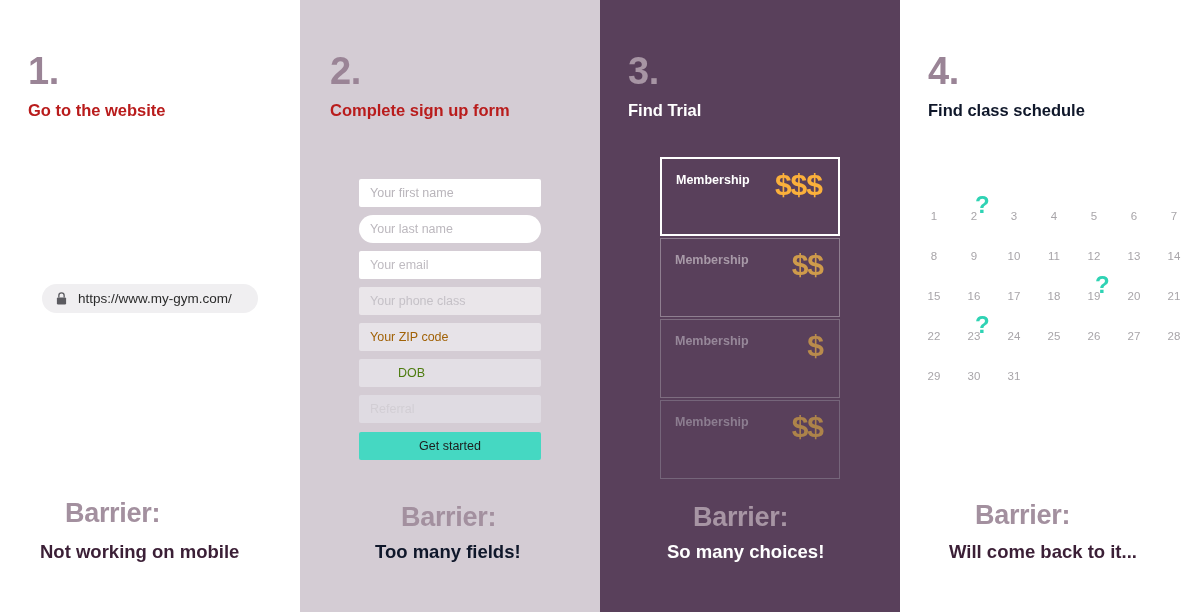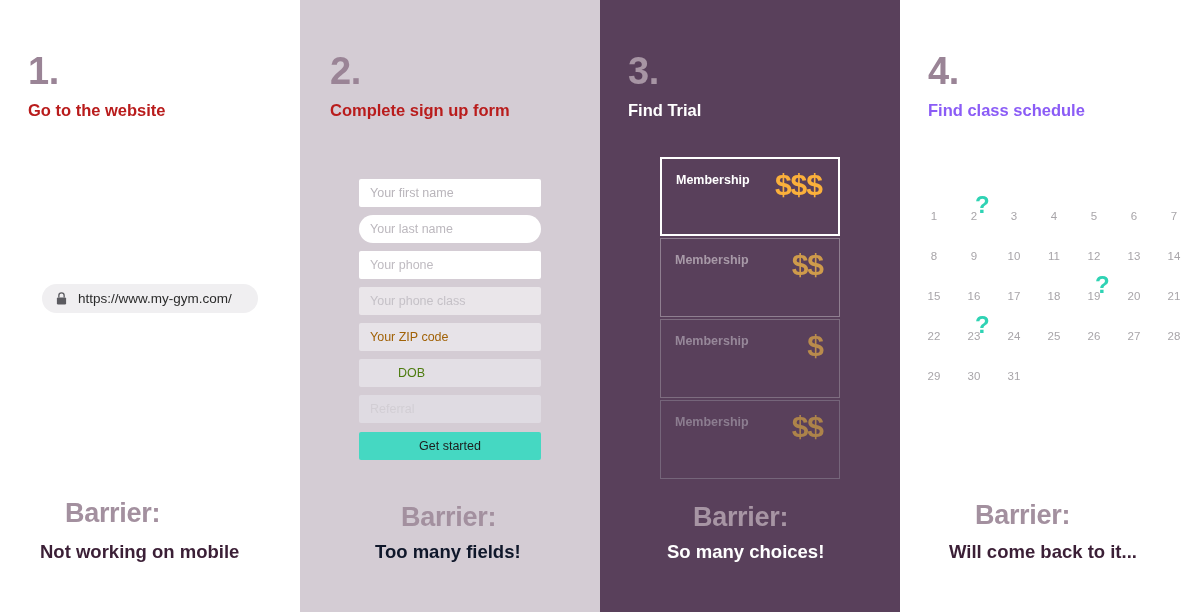--- a/index.html
+++ b/index.html
@@ -45,21 +45,21 @@
     font-size: 16.5px;
     font-weight: bold;
     line-height: 1.2;
     white-space: nowrap;
   }
   .col-1 .step-num, .col-2 .step-num { color: #9a8496; }
   .col-1 .step-title, .col-2 .step-title { color: #b91c1c; }
   .col-3 .step-num { color: #a795a4; }
   .col-3 .step-title { color: #ffffff; }
   .col-4 .step-num { color: #9a8496; }
-  .col-4 .step-title { color: #8b5cf6; }
+  .col-4 .step-title { color: #0f172a; }
 
   .col-1 .step-num, .col-1 .step-title { left: 28px; }
   .col-2 .step-num, .col-2 .step-title { left: 30px; }
   .col-3 .step-num, .col-3 .step-title { left: 28px; }
   .col-4 .step-num, .col-4 .step-title { left: 28px; }
 
   
   .barrier-label {
     position: absolute;
     font-size: 27px;
@@ -247,21 +247,21 @@
     <div class="barrier-text">Not working on mobile</div>
   </div>
 
   <div class="col col-2">
     <div class="step-num">2.</div>
     <div class="step-title">Complete sign up form</div>
 
     <div class="form">
       <div class="field f1">Your first name</div>
       <div class="field f2">Your last name</div>
-      <div class="field f3">Your phone</div>
+      <div class="field f3">Your email</div>
       <div class="field f4">Your phone class</div>
       <div class="field f5">Your ZIP code</div>
       <div class="field f6">DOB</div>
       <div class="field f7">Referral</div>
       <button class="submit-btn">Get started</button>
     </div>
 
     <div class="barrier-label">Barrier:</div>
     <div class="barrier-text">Too many fields!</div>
   </div>

